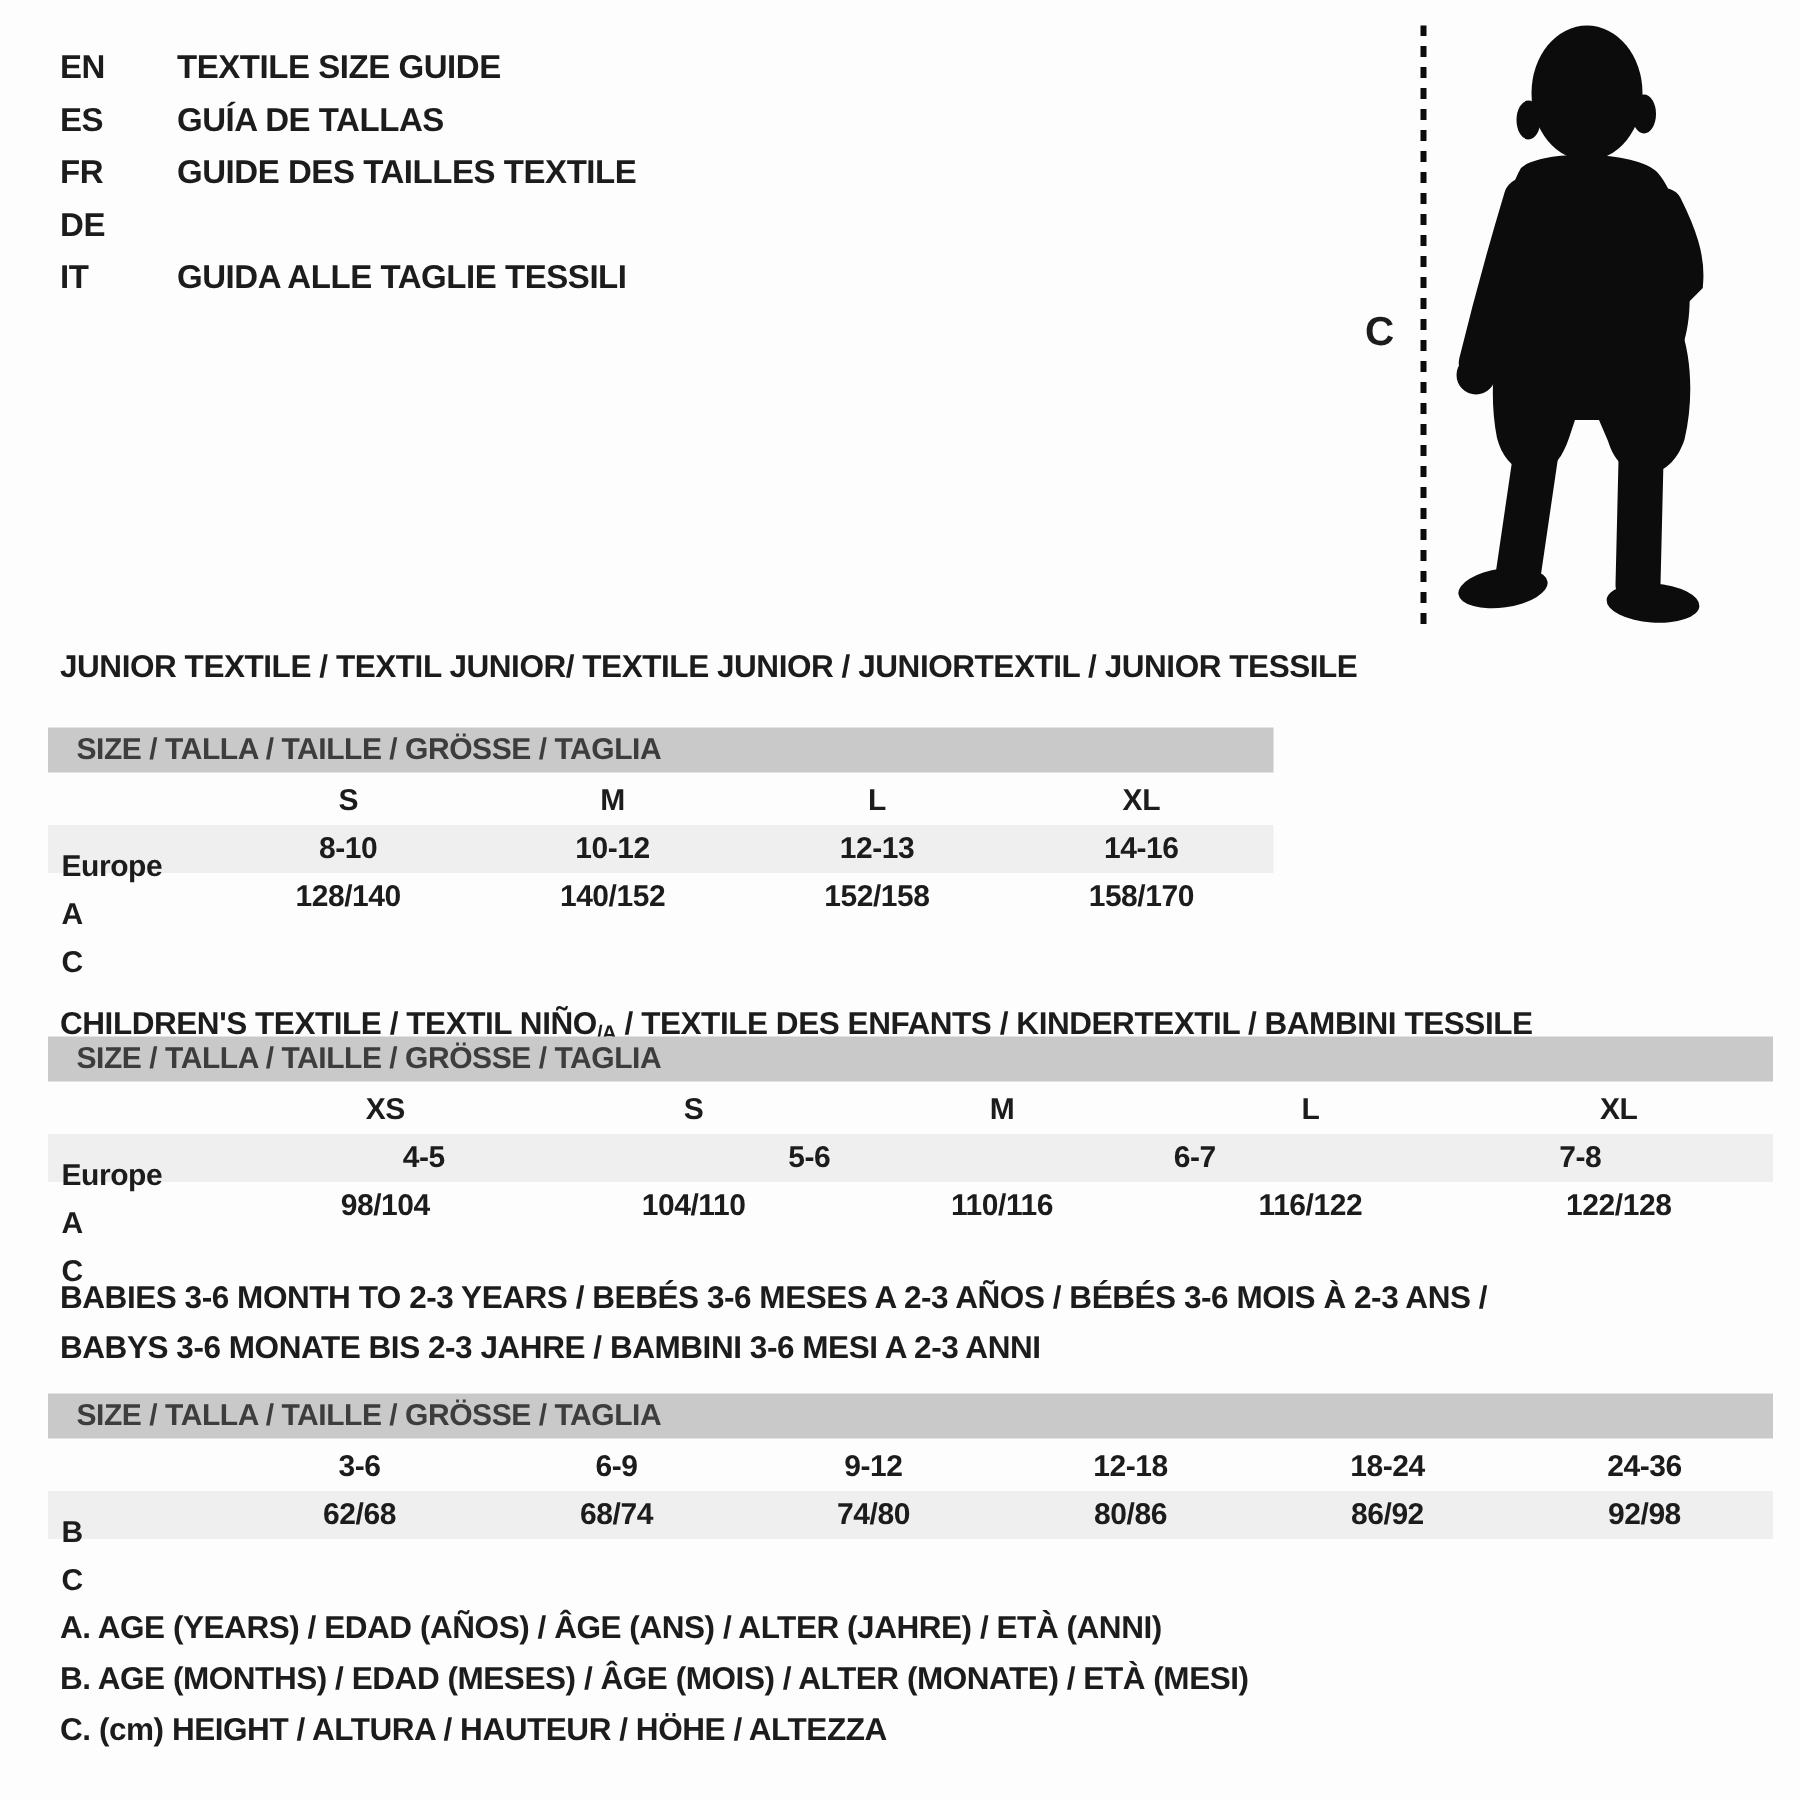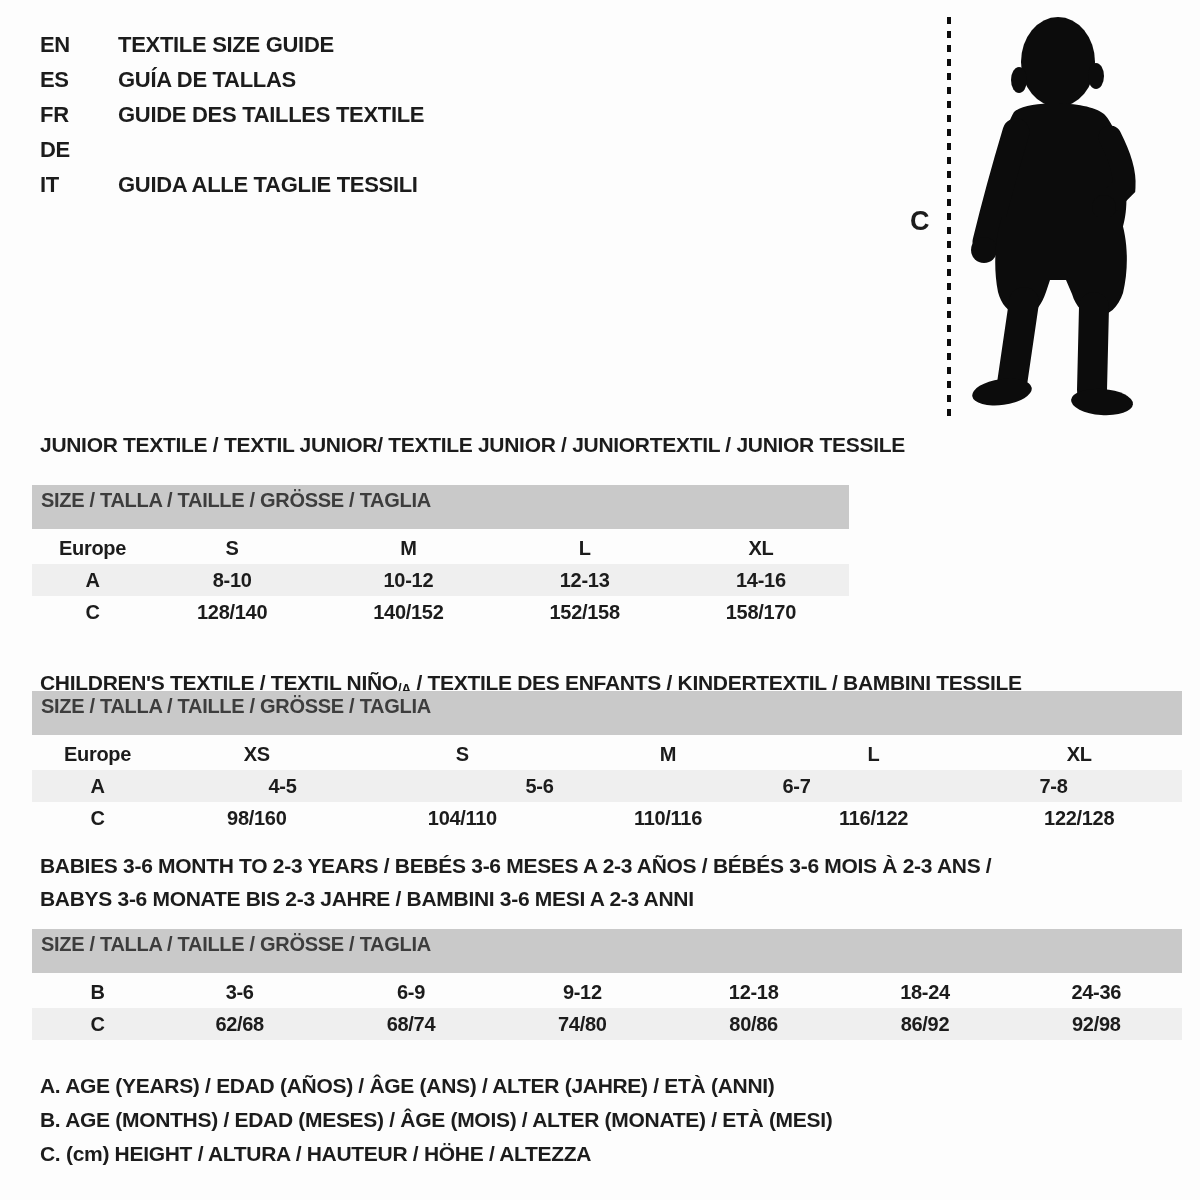--- a/index.html
+++ b/index.html
@@ -38,31 +38,31 @@
   }
   .figure-svg { position: absolute; left: 962px; top: 12px; }
 
   
   .sec-title { position: absolute; left: 40px; font-size: 21px; line-height: 33px; white-space: nowrap; }
   .sub-nino { font-size: 14px; vertical-align: -4px; letter-spacing: -0.5px; }
 
   
   .tbl { position: absolute; }
   .tbl-head {
-    height: 44px; line-height: 30px;
+    height: 30px; line-height: 30px;
     background: var(--hdr-bg, #c9c9c9);
     color: var(--hdr-text, #3d3d3d);
     font-size: 20px;
-    padding-left: 9px;
+    padding-left: 19px;
     margin-bottom: 3px;
   }
   .trow { display: flex; height: 32px; }
   .trow.shaded { background: var(--alt-bg, #efefef); }
   .cell { flex: 1; text-align: center; line-height: 32px; font-size: 20px; }
-  .cell.rlabel { flex: none; text-align: center; padding-left: 9px; }
+  .cell.rlabel { flex: none; text-align: left; padding-left: 9px; margin-top: 44px; }
   .t1 .cell.rlabel { width: 103px; }
   .t2 .cell.rlabel, .t3 .cell.rlabel { width: 113px; }
 
   
   .legend { position: absolute; left: 40px; top: 1069px; }
   .legend-line { height: 34px; line-height: 34px; font-size: 21px; white-space: nowrap; }
 </style>
 </head>
 <body>
 
@@ -168,21 +168,21 @@
     </div>
     <div class="trow shaded">
       <span class="cell rlabel">A</span>
       <span class="cell">4-5</span>
       <span class="cell">5-6</span>
       <span class="cell">6-7</span>
       <span class="cell">7-8</span>
     </div>
     <div class="trow">
       <span class="cell rlabel">C</span>
-      <span class="cell">98/160</span>
+      <span class="cell">98/104</span>
       <span class="cell">104/110</span>
       <span class="cell">110/116</span>
       <span class="cell">116/122</span>
       <span class="cell">122/128</span>
     </div>
   </div>
 
   <div class="sec-title" style="top:849px">
     <div>BABIES 3-6 MONTH TO 2-3 YEARS / BEBÉS 3-6 MESES A 2-3 AÑOS / BÉBÉS 3-6 MOIS À 2-3 ANS /</div>
     <div>BABYS 3-6 MONATE BIS 2-3 JAHRE / BAMBINI 3-6 MESI A 2-3 ANNI</div>

